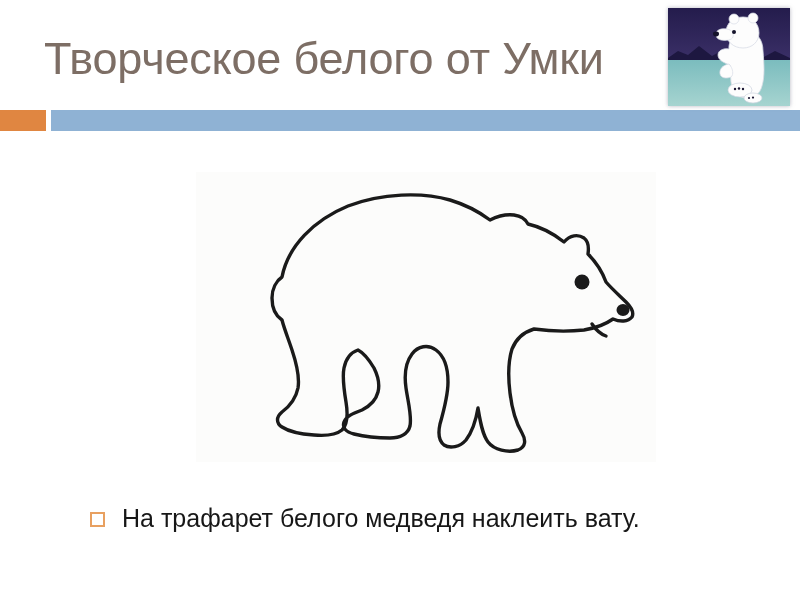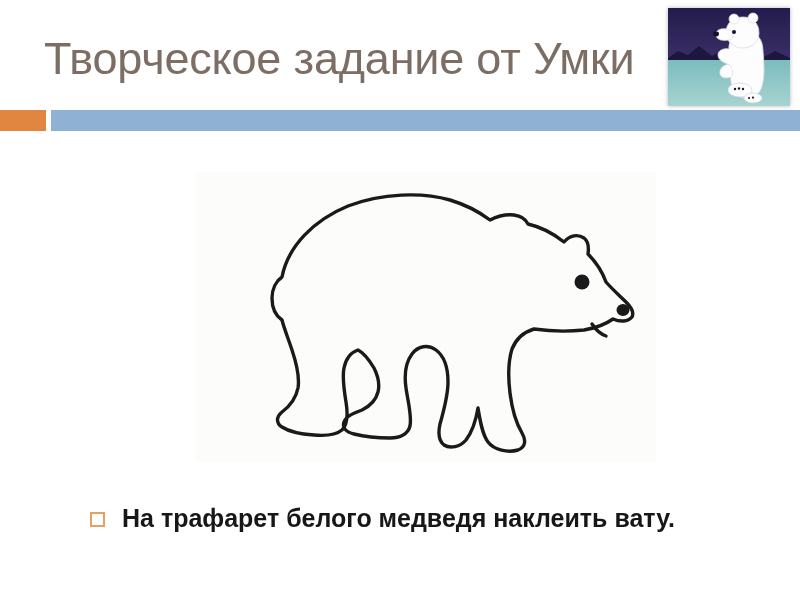--- a/index.html
+++ b/index.html
@@ -102,33 +102,33 @@
     height: 15px;
     box-sizing: border-box;
     border: 2px solid #e8a060;
     background: transparent;
     flex: 0 0 auto;
     margin-right: 17px;
     margin-top: 2px;
   }
   #caption-text {
     font-size: 25px;
-    font-weight: 700;
+    font-weight: 400;
     color: #171717;
     white-space: nowrap;
     line-height: 34px;
     font-family: "Liberation Sans", sans-serif;
   }
 </style>
 </head>
 <body>
 
 <div id="slide">
 
-  <div id="slide-title">Творческое задание от Умки</div>
+  <div id="slide-title">Творческое белого от Умки</div>
 
   <div id="divider">
     <div id="divider-accent"></div>
     <div id="divider-rule"></div>
   </div>
 
   <div id="thumbnail">
     <svg width="122" height="98" viewBox="0 0 122 98" xmlns="http://www.w3.org/2000/svg">
       <defs>
         <linearGradient id="skyGrad" x1="0" y1="0" x2="0" y2="1">

